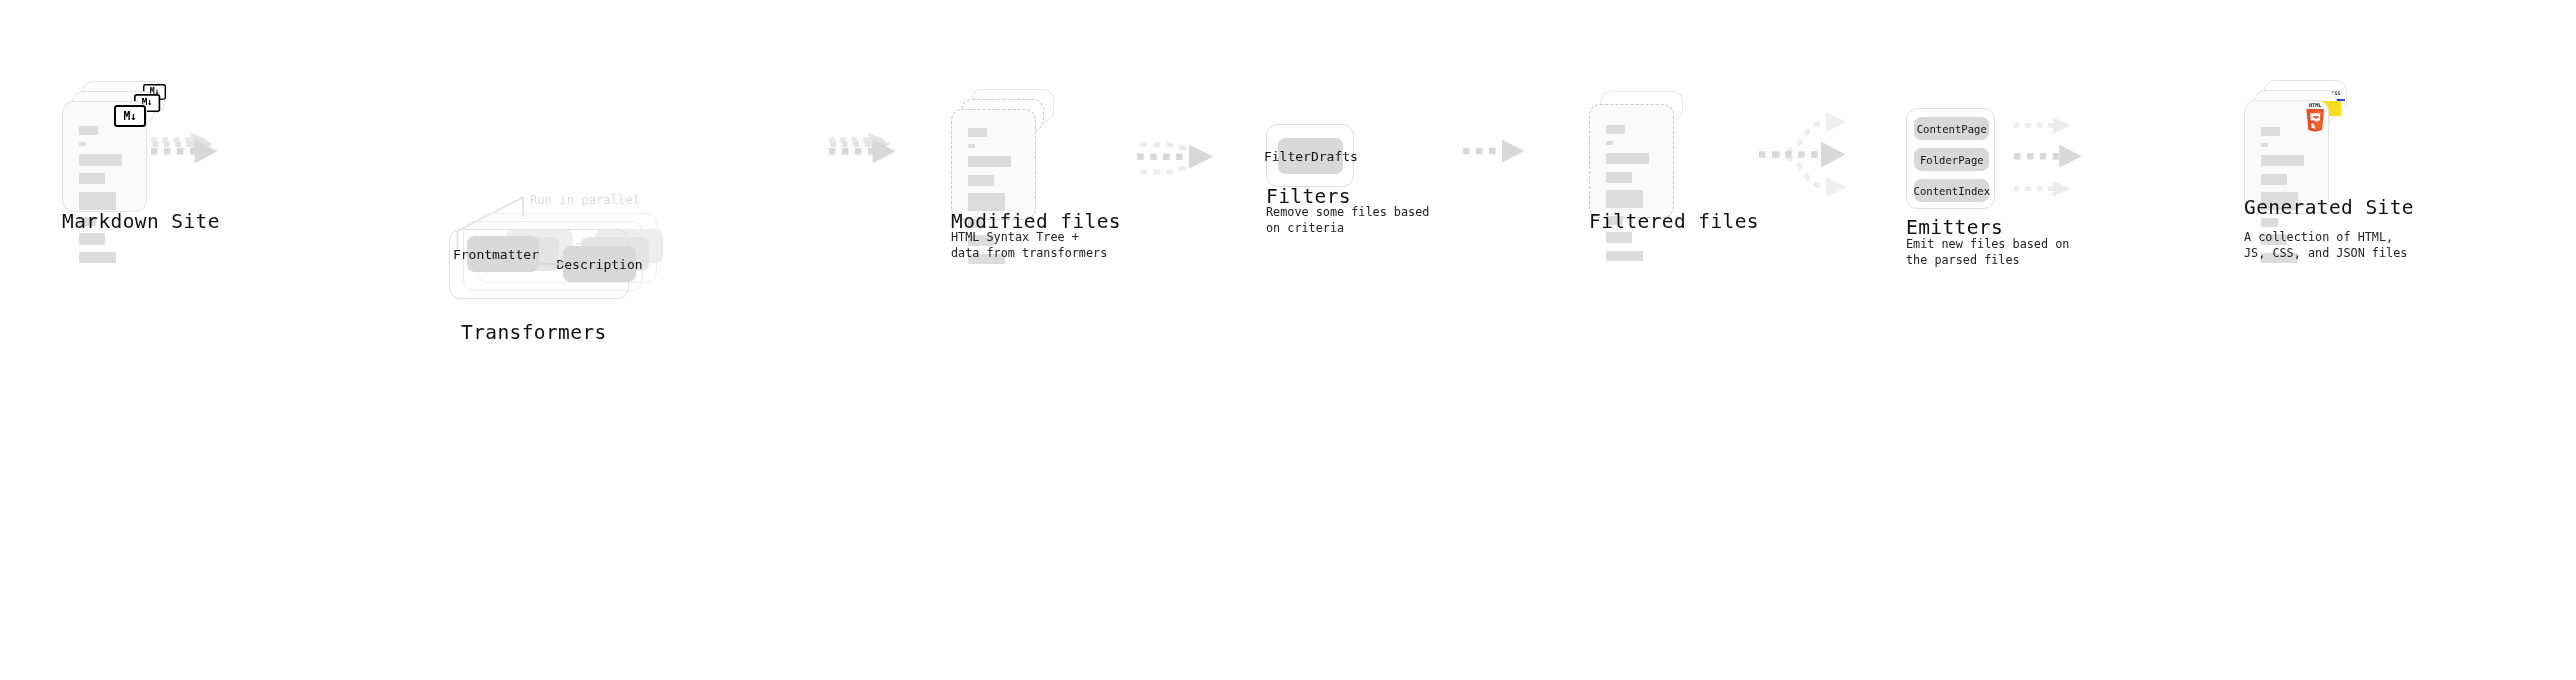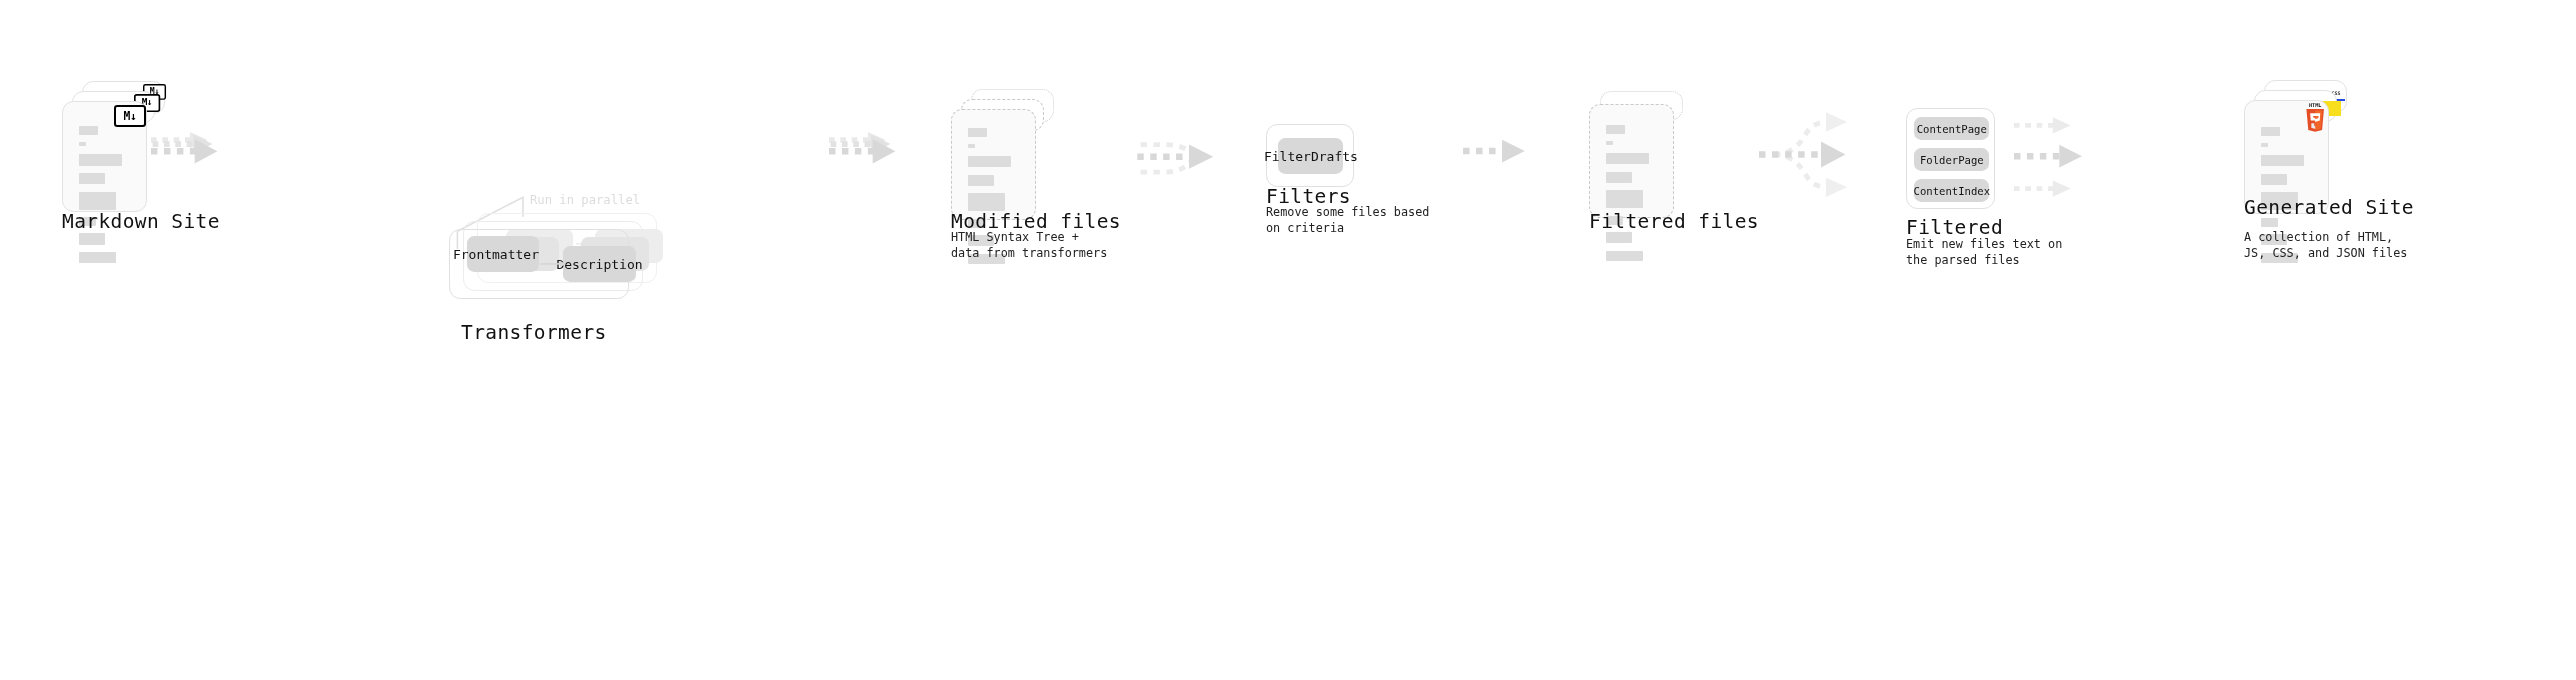--- a/index.html
+++ b/index.html
@@ -328,22 +328,22 @@
     <div class="pill" style="left:7.3px; top:8.1px; width:75px; height:23px; font-size:10.6px;">
         <span>ContentPage</span>
       </div>
     <div class="pill" style="left:7.3px; top:39px; width:75px; height:23px; font-size:10.6px;">
         <span>FolderPage</span>
       </div>
     <div class="pill" style="left:7.3px; top:70px; width:75px; height:23px; font-size:10.6px;">
         <span>ContentIndex</span>
       </div>
   </div>
-  <div class="caption-title" style="left:1906px; top:216px;">Filtered</div>
-  <div class="caption-sub" style="left:1906px; top:237px;">Emit new files text on
+  <div class="caption-title" style="left:1906px; top:216px;">Emitters</div>
+  <div class="caption-sub" style="left:1906px; top:237px;">Emit new files based on
 the parsed files</div>
 
   <svg class="node" style="left:2014px; top:106px;" width="89" height="102" viewBox="0 0 110 126">
     <g stroke="#ebebeb" stroke-width="6" stroke-dasharray="7 7" fill="#ebebeb">
       <line x1="0" y1="24" x2="52" y2="24"></line>
         <polygon points="48,14 70,24 48,34" stroke="none"></polygon>
     </g>
     <g stroke="#d8d8d8" stroke-width="8" stroke-dasharray="8 8" fill="#d8d8d8">
       <line x1="0" y1="62" x2="60" y2="62"></line>
         <polygon points="56,48 84,62 56,76" stroke="none"></polygon>

